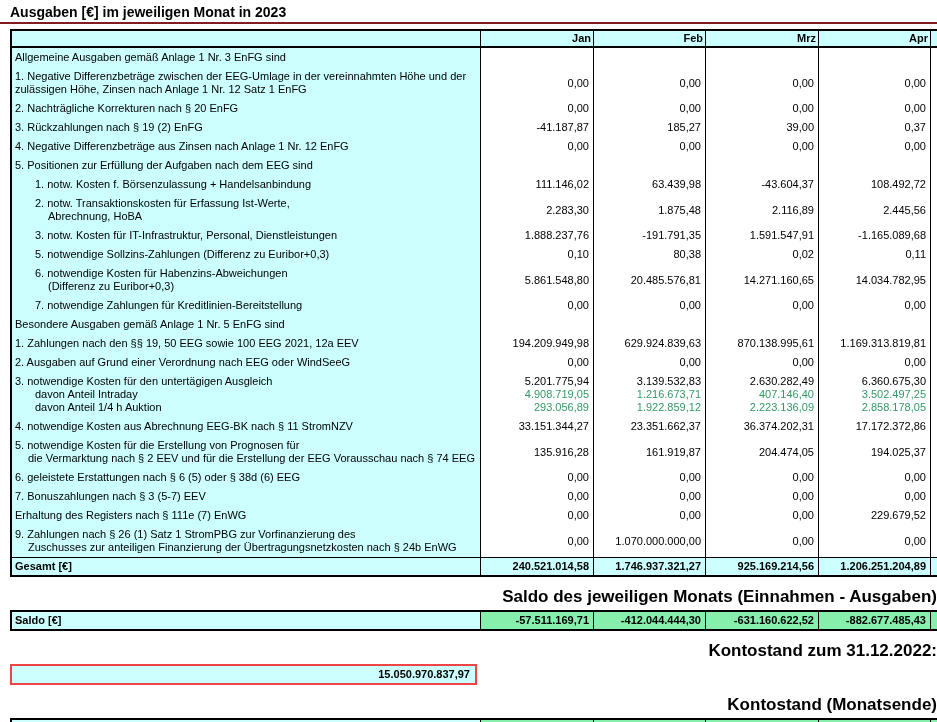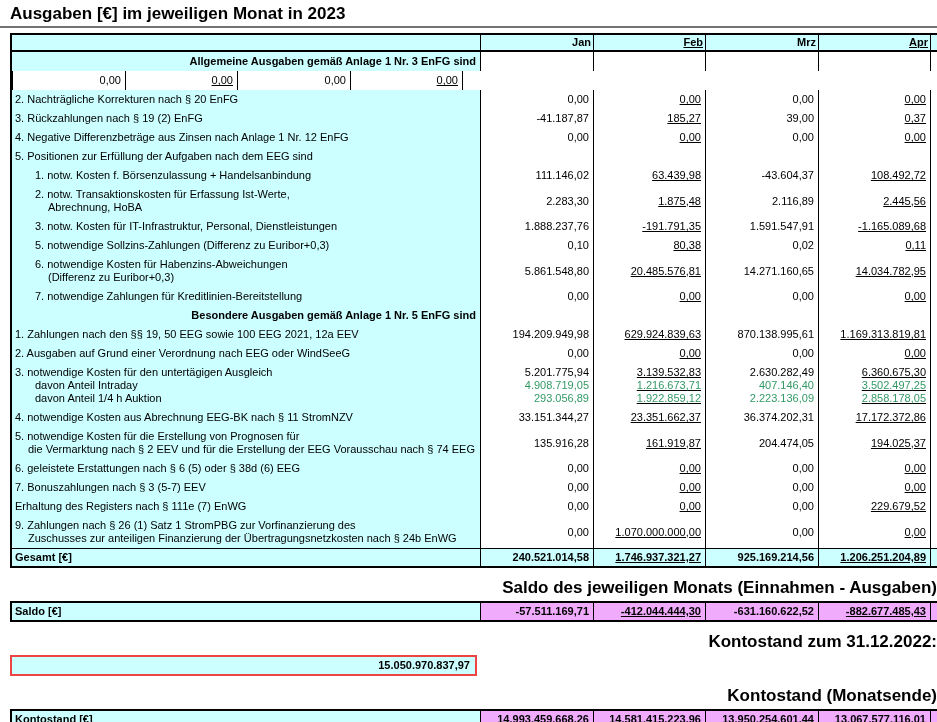--- a/index.html
+++ b/index.html
@@ -8,23 +8,23 @@
   #page{
     position:relative;
     width:937px;height:722px;
     overflow:hidden;
     background:#fff;
     font-family:"Liberation Sans",sans-serif;
     font-size:11px;color:#000;
   }
   
   .title-block{
-    font-size:17px;font-weight:bold;
+    font-size:14px;font-weight:bold;
     padding:4px 0 2px 10px;
-    border-bottom:2px solid #737373;
+    border-bottom:2px solid #7f1d1d;
     width:937px;
   }
   
   .xtable{
     margin:5px 0 0 10px;
     width:935px;
     border:2px solid #000;
     background:#fff;
   }
   .trow{display:flex;align-items:stretch;}
@@ -38,58 +38,58 @@
   }
   .val-cell{
     flex:0 0 113px;width:113px;
     border-left:1px solid #000;
     background:#fff;
     padding:3px 4px 3px 2px;
     display:flex;flex-direction:column;justify-content:center;
     text-align:right;
     overflow:hidden;
   }
-  .val-cell.w112{flex:0 0 112px;width:112px;text-decoration:underline;}
+  .val-cell.w112{flex:0 0 112px;width:112px;}
   .stub-cell{
     flex:1 1 auto;
     border-left:1px solid #000;
     background:#fff;
   }
   .line,.vline{white-space:nowrap;line-height:13px;}
   
   .header-row{border-bottom:2px solid #000;}
   .header-row .val-cell{
     background:#ccffff;text-align:right;font-weight:bold;
     padding:1px 2px;justify-content:center;
   }
   .header-row .label-cell{padding:1px 3px;}
   .header-row .stub-cell{background:#ccffff;}
   
-  .trow.section .label-cell{font-weight:bold;text-align:right;}
+  .trow.section .label-cell{font-weight:normal;}
   .trow.subitem .line{padding-left:20px;}
   .trow.subitem.hang .line + .line{padding-left:33px;}
   .trow.item.hang .line + .line{padding-left:13px;}
   .trow.multi .line.subline{padding-left:20px;}
   .vline.green{color:#339966;}
   .trow.total{border-top:1px solid #000;font-weight:bold;}
   .trow.total .label-cell{padding:2px 4px 2px 3px;}
   .trow.total .val-cell,.trow.total .stub-cell{background:#ccffff;padding-top:2px;padding-bottom:2px;}
   
   .sub-heading{
     margin:10px 0 3px 10px;
     font-size:17px;font-weight:bold;text-align:right;
   }
   .srow{
     margin-left:10px;width:935px;
     border:2px solid #000;
     display:flex;align-items:stretch;
     font-weight:bold;
   }
   .srow .label-cell{padding:2px 4px 2px 3px;justify-content:center;}
-  .srow .val-cell,.srow .stub-cell{background:#f0abfc;padding-top:2px;padding-bottom:2px;}
+  .srow .val-cell,.srow .stub-cell{background:#86efac;padding-top:2px;padding-bottom:2px;}
   .kbox{
     margin-left:10px;width:467px;
     border:2px solid #ef4444;
     background:#ccffff;
     font-weight:bold;text-align:right;
     padding:2px 5px;line-height:13px;
   }
 </style>
 </head>
 <body>
@@ -112,20 +112,24 @@
           <div class="cell label-cell">
             <div class="line">Allgemeine Ausgaben gemäß Anlage 1 Nr. 3 EnFG sind</div>
           </div>
           <div class="cell val-cell"></div>
           <div class="cell val-cell w112"></div>
           <div class="cell val-cell"></div>
           <div class="cell val-cell w112"></div>
           <div class="cell stub-cell"></div>
         </div>
         <div class="trow item">
+          <div class="cell label-cell">
+            <div class="line">1. Negative Differenzbeträge zwischen der EEG-Umlage in der vereinnahmten Höhe und der</div>
+            <div class="line">zulässigen Höhe, Zinsen nach Anlage 1 Nr. 12 Satz 1 EnFG</div>
+          </div>
           <div class="cell val-cell">
             <div class="vline">0,00</div>
           </div>
           <div class="cell val-cell w112">
             <div class="vline">0,00</div>
           </div>
           <div class="cell val-cell">
             <div class="vline">0,00</div>
           </div>
           <div class="cell val-cell w112">

